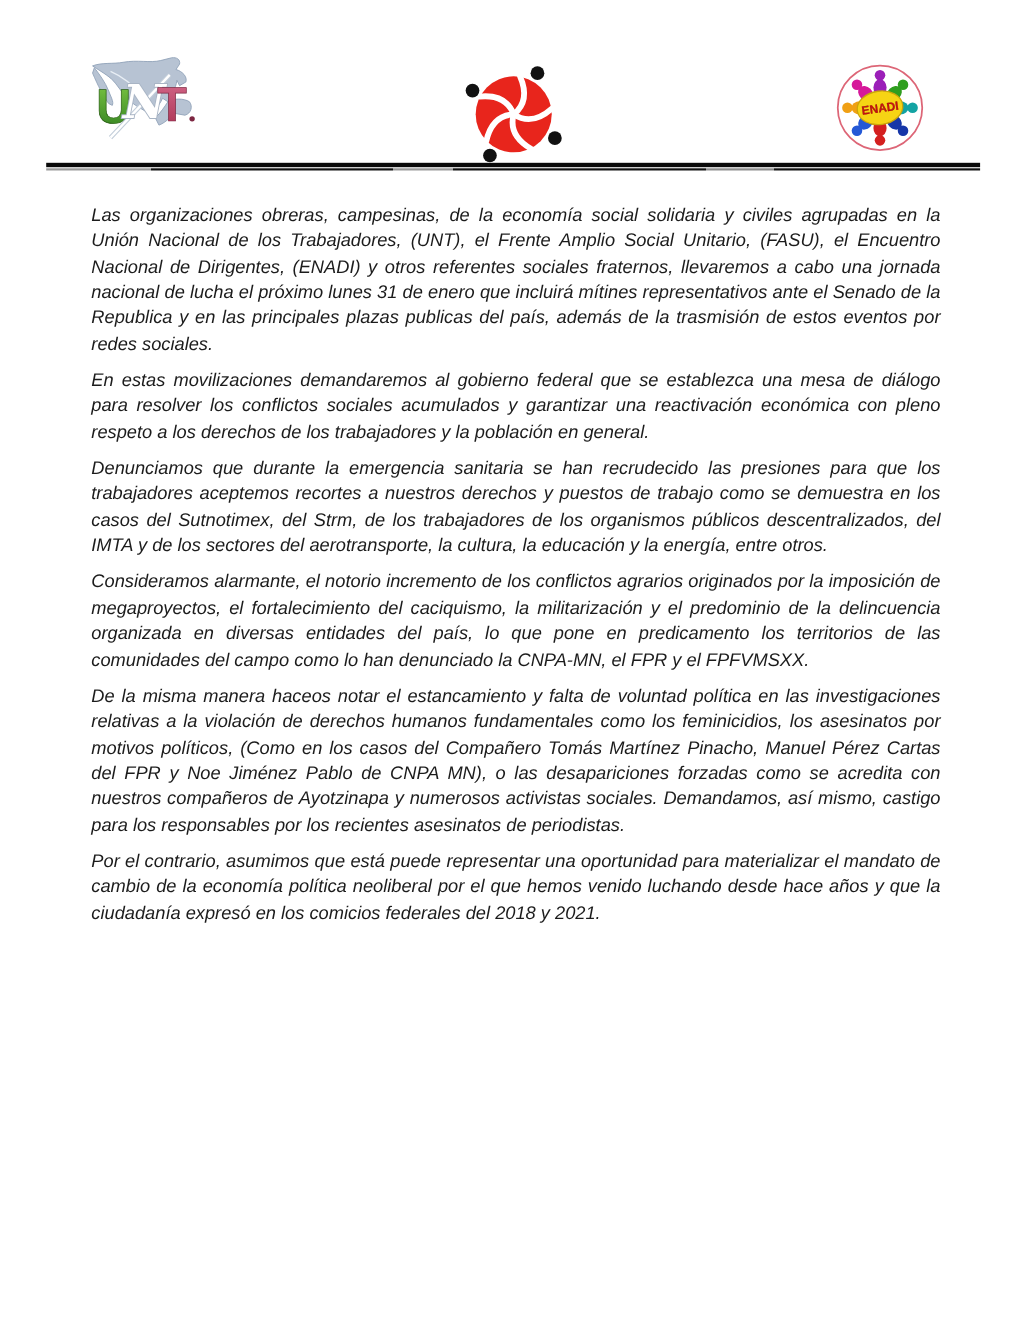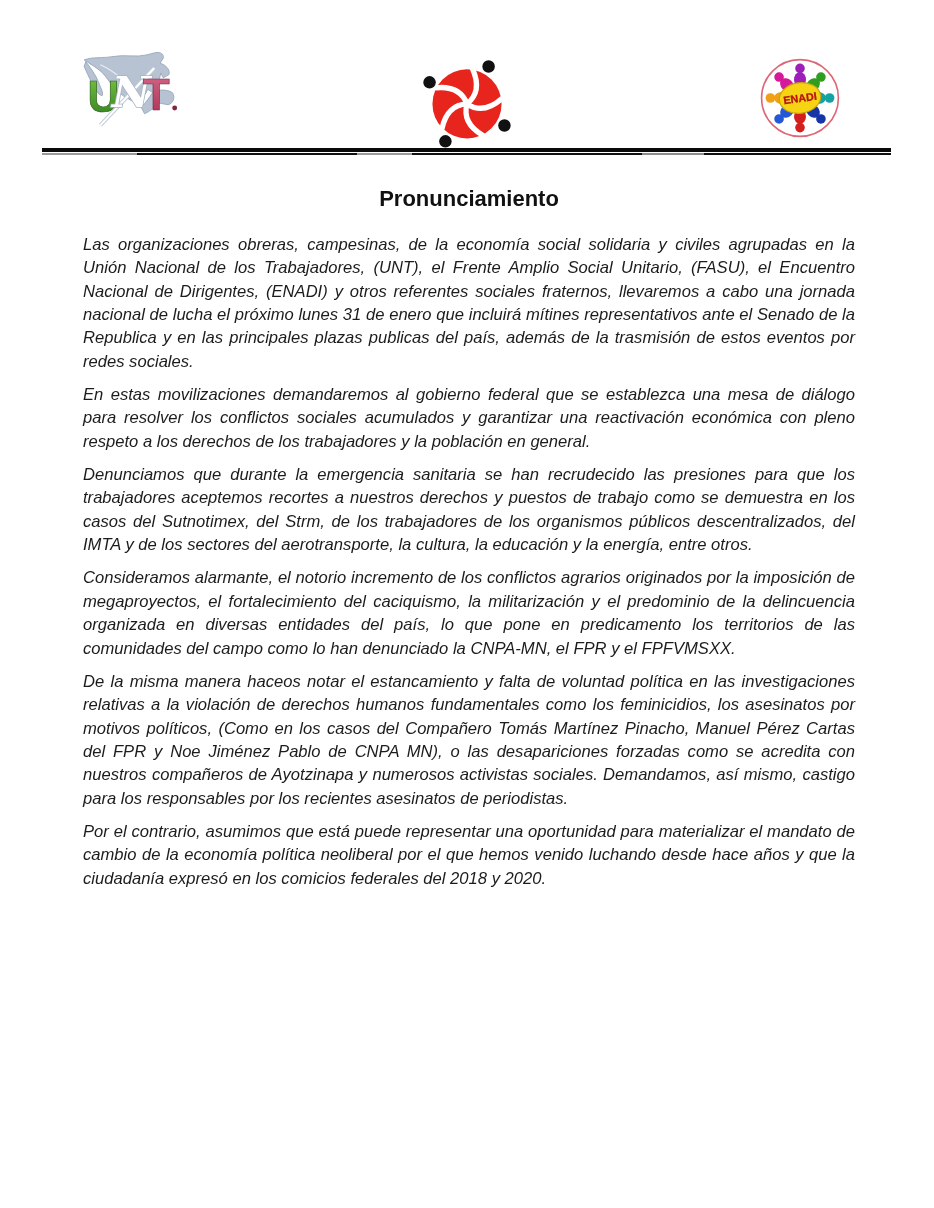--- a/index.html
+++ b/index.html
@@ -158,22 +158,21 @@
       </svg>
     </div>
   </div>
 
   <div class="divider">
     <div class="bar1"></div>
     <div class="bar2"></div>
   </div>
 
   <main class="doc">
-    <h1>Pronunciamiento</h1>
     <p>Las organizaciones obreras, campesinas, de la economía social solidaria y  civiles agrupadas en la Unión Nacional de los Trabajadores, (UNT), el Frente Amplio Social Unitario, (FASU), el Encuentro Nacional de Dirigentes, (ENADI) y otros referentes sociales fraternos, llevaremos a cabo una jornada nacional de lucha el próximo lunes 31 de enero que incluirá mítines representativos ante el Senado de la Republica y en las principales plazas publicas del país, además de la trasmisión de estos eventos por redes sociales.</p>
     <p>En estas movilizaciones demandaremos al gobierno federal que se establezca una mesa de diálogo para resolver los conflictos sociales acumulados y garantizar una reactivación económica con pleno respeto a los derechos de los trabajadores y la población en general.</p>
     <p>Denunciamos que durante la emergencia sanitaria se han recrudecido las presiones para que los trabajadores aceptemos recortes a nuestros derechos y puestos de trabajo como se demuestra en los casos del Sutnotimex, del Strm, de los trabajadores de los organismos públicos descentralizados, del IMTA y de los sectores del aerotransporte, la cultura, la educación y la energía, entre otros.</p>
     <p>Consideramos alarmante, el notorio   incremento de los conflictos agrarios originados por la imposición de megaproyectos, el fortalecimiento del caciquismo, la militarización y el predominio de la delincuencia organizada en diversas entidades del país, lo que pone en predicamento los territorios de las comunidades del campo como lo han denunciado la CNPA-MN, el FPR y el FPFVMSXX.</p>
     <p>De la misma manera haceos notar el estancamiento y falta de voluntad política en las investigaciones relativas a la violación de derechos humanos fundamentales como los feminicidios, los asesinatos por motivos políticos, (Como en los casos del Compañero Tomás Martínez Pinacho, Manuel Pérez Cartas del FPR y Noe Jiménez Pablo de CNPA MN), o las desapariciones forzadas como se acredita con nuestros compañeros de Ayotzinapa y numerosos activistas sociales. Demandamos, así mismo, castigo para los responsables por los recientes asesinatos de periodistas.</p>
-    <p>Por el contrario, asumimos que está puede representar una oportunidad para materializar el mandato de cambio de la economía política neoliberal por el que hemos venido luchando desde hace años   y que la ciudadanía expresó en los comicios federales del 2018 y 2020.</p>
+    <p>Por el contrario, asumimos que está puede representar una oportunidad para materializar el mandato de cambio de la economía política neoliberal por el que hemos venido luchando desde hace años   y que la ciudadanía expresó en los comicios federales del 2018 y 2021.</p>
   </main>
 
 </div>
 
 </body></html>

